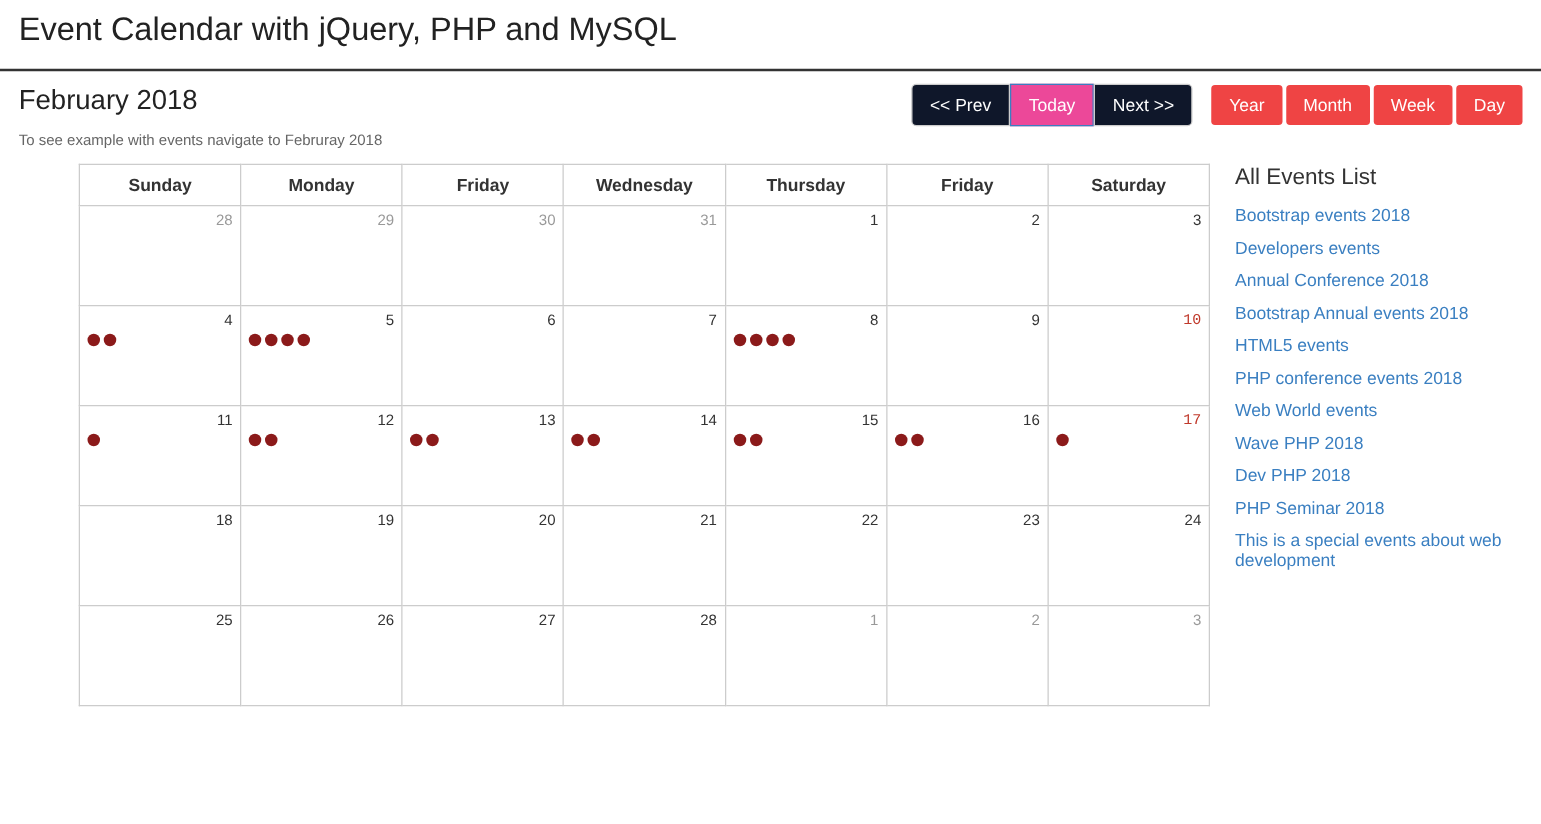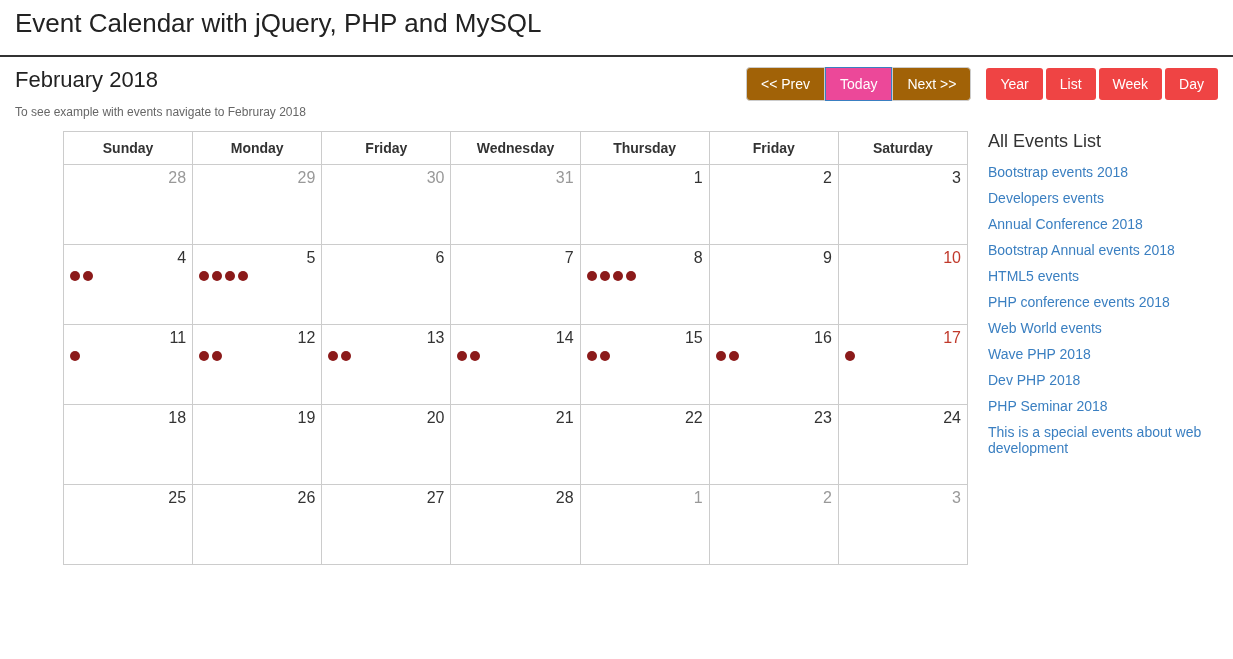--- a/index.html
+++ b/index.html
@@ -3,60 +3,60 @@
   <meta charset="utf-8">
   <style>
     * { box-sizing: border-box; margin: 0; padding: 0; }
     body { font-family: Arial, sans-serif; background: #fff; color: #333; font-size: 14px; }
     .top-bar { border-bottom: 2px solid #333; padding: 8px 15px 16px; }
     .page-title { font-size: 26px; font-weight: normal; color: #222; }
     .main-container { padding: 10px 15px; }
     .calendar-header { display: flex; justify-content: space-between; margin-bottom: 4px; }
     .month-title { font-size: 22px; font-weight: normal; color: #222; }
     .nav-buttons { display: flex; gap: 0; align-items: center; }
-    .nav-btn { padding: 8px 14px; border: 1px solid #ccc; background: #a16207; color: #fff; cursor: pointer; font-size: 14px; text-decoration: none; }
+    .nav-btn { padding: 8px 14px; border: 1px solid #ccc; background: #0f172a; color: #fff; cursor: pointer; font-size: 14px; text-decoration: none; }
     .nav-btn.today { background: #ec4899; border: 1px solid #3a7fc1; }
     .nav-btn.prev { border-radius: 4px 0 0 4px; }
     .nav-btn.next { border-radius: 0 4px 4px 0; margin-right: 9px; }
     .view-buttons { display: flex; gap: 3px; margin-left: 6px; }
     .view-btn { padding: 8px 14px; border: none; background: #ef4444; color: #fff; cursor: pointer; font-size: 14px; border-radius: 3px; }
     .subtitle { font-size: 12px; color: #666; margin-bottom: 12px; margin-top: 2px; }
     .content-area { display: flex; gap: 0; margin-left: 48px; }
     .calendar-area { flex: 1; margin-right: 20px; }
     .sidebar { width: 230px; min-width: 200px; }
     .sidebar-title { font-size: 18px; font-weight: normal; color: #333; margin-bottom: 12px; }
     .sidebar-list { list-style: none; }
     .sidebar-list li { margin-bottom: 10px; }
     .sidebar-list a { color: #3a7fc1; text-decoration: none; font-size: 14px; }
     .calendar-table { width: 100%; border-collapse: collapse; }
     .calendar-table th { border: 1px solid #ccc; padding: 8px 4px; text-align: center; font-weight: bold; font-size: 14px; background: #fff; }
     .calendar-table td { border: 1px solid #ccc; padding: 4px 6px; vertical-align: top; width: 120px; height: 80px; }
-    .day-num { text-align: right; font-size: 16px; color: #999; display: block; margin-bottom: 4px; }
+    .day-num { text-align: right; font-size: 12px; color: #999; display: block; margin-bottom: 4px; }
     .day-num.current-month { color: #333; }
-    .day-num.saturday { color: #c0392b; }
+    .day-num.saturday { color: #c0392b; font-family: Liberation Mono, monospace; }
     .dots { display: flex; gap: 3px; margin-top: 4px; flex-wrap: wrap; }
     .dot { width: 10px; height: 10px; border-radius: 50%; background: #8b1a1a; display: inline-block; }
   </style>
 </head>
 <body>
 
 <div class="top-bar">
   <h1 class="page-title">Event Calendar with jQuery, PHP and MySQL</h1>
 </div>
 
 <div class="main-container">
   <div class="calendar-header">
     <h2 class="month-title">February 2018</h2>
     <div class="nav-buttons">
       <button class="nav-btn prev">&lt;&lt; Prev</button>
       <button class="nav-btn today">Today</button>
       <button class="nav-btn next">Next &gt;&gt;</button>
       <div class="view-buttons">
         <button class="view-btn">Year</button>
-        <button class="view-btn">List</button>
+        <button class="view-btn">Month</button>
         <button class="view-btn">Week</button>
         <button class="view-btn">Day</button>
       </div>
     </div>
   </div>
   <div class="subtitle">To see example with events navigate to Februray 2018</div>
 
   <div class="content-area">
     <div class="calendar-area">
       <table class="calendar-table">

